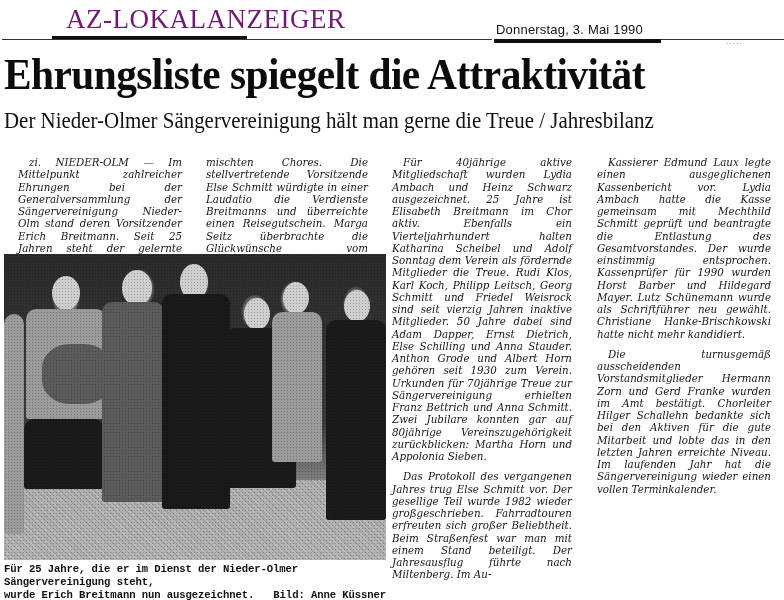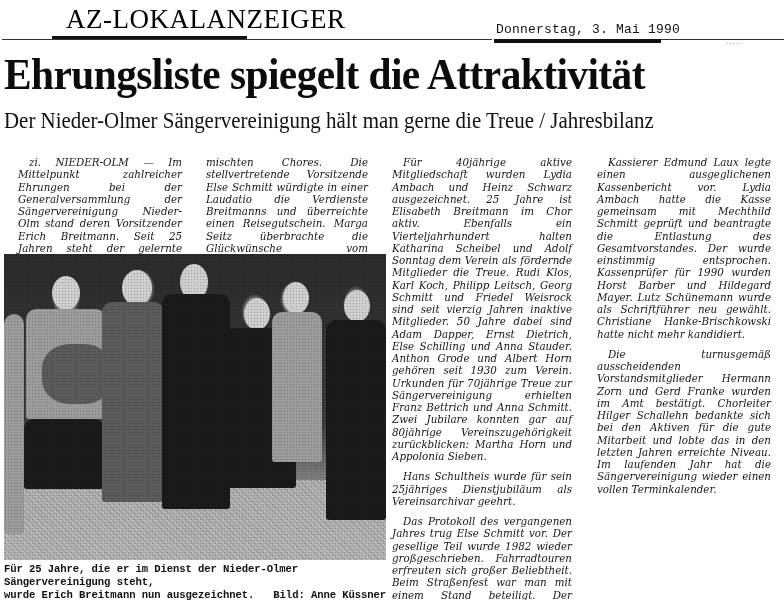--- a/index.html
+++ b/index.html
@@ -15,21 +15,21 @@
       color: #111;
       font-family: "DejaVu Serif", serif;
     }
     .masthead {
       position: absolute;
       left: 66px;
       top: 4px;
       font-family: "Liberation Serif", serif;
       font-size: 27px;
       letter-spacing: 0.5px;
-      color: #000000;
+      color: #701a75;
       line-height: 30px;
     }
     .masthead-underline {
       position: absolute;
       left: 52px;
       top: 36px;
       width: 195px;
       height: 3px;
       background: #111;
     }
@@ -46,21 +46,21 @@
       left: 660px;
       top: 39px;
       width: 124px;
       height: 1px;
       background: #333;
     }
     .dateline {
       position: absolute;
       left: 496px;
       top: 22px;
-      font-family: Liberation Mono, monospace;
+      font-family: Liberation Sans, sans-serif;
       font-size: 13px;
       color: #111;
       line-height: 16px;
     }
     .dateline-underline {
       position: absolute;
       left: 494px;
       top: 39px;
       width: 167px;
       height: 4px;
@@ -200,21 +200,20 @@
   <div class="col col1">
     <p>zi. NIEDER-OLM — Im Mittelpunkt zahlreicher Ehrungen bei der Generalversammlung der Sängervereinigung Nieder-Olm stand deren Vorsitzender Erich Breitmann. Seit 25 Jahren steht der gelernte Orgelbaumeister an der Spitze des ge-</p>
   </div>
 
   <div class="col col2">
     <p style="text-indent:0">mischten Chores. Die stellvertretende Vorsitzende Else Schmitt würdigte in einer Laudatio die Verdienste Breitmanns und überreichte einen Reisegutschein. Marga Seitz überbrachte die Glückwünsche vom Sängerbund Rheinland-Pfalz, dessen</p>
   </div>
 
   <div class="col col3">
     <p>Für 40jährige aktive Mitgliedschaft wurden Lydia Ambach und Heinz Schwarz ausgezeichnet. 25 Jahre ist Elisabeth Breitmann im Chor aktiv. Ebenfalls ein Vierteljahrhundert halten Katharina Scheibel und Adolf Sonntag dem Verein als fördernde Mitglieder die Treue. Rudi Klos, Karl Koch, Philipp Leitsch, Georg Schmitt und Friedel Weisrock sind seit vierzig Jahren inaktive Mitglieder. 50 Jahre dabei sind Adam Dapper, Ernst Dietrich, Else Schilling und Anna Stauder. Anthon Grode und Albert Horn gehören seit 1930 zum Verein. Urkunden für 70jährige Treue zur Sängervereinigung erhielten Franz Bettrich und Anna Schmitt. Zwei Jubilare konnten gar auf 80jährige Vereinszugehörigkeit zurückblicken: Martha Horn und Appolonia Sieben.</p>
-    <p>Hans Schultheis wurde für sein 25jähriges Dienstjubiläum als Vereinsarchivar geehrt.</p>
     <p>Das Protokoll des vergangenen Jahres trug Else Schmitt vor. Der gesellige Teil wurde 1982 wieder großgeschrieben. Fahrradtouren erfreuten sich großer Beliebtheit. Beim Straßenfest war man mit einem Stand beteiligt. Der Jahresausflug führte nach Miltenberg. Im Au-</p>
   </div>
 
   <div class="col col4">
     <p>Kassierer Edmund Laux legte einen ausgeglichenen Kassenbericht vor. Lydia Ambach hatte die Kasse gemeinsam mit Mechthild Schmitt geprüft und beantragte die Entlastung des Gesamtvorstandes. Der wurde einstimmig entsprochen. Kassenprüfer für 1990 wurden Horst Barber und Hildegard Mayer. Lutz Schünemann wurde als Schriftführer neu gewählt. Christiane Hanke-Brischkowski hatte nicht mehr kandidiert.</p>
     <p>Die turnusgemäß ausscheidenden Vorstandsmitglieder Hermann Zorn und Gerd Franke wurden im Amt bestätigt. Chorleiter Hilger Schallehn bedankte sich bei den Aktiven für die gute Mitarbeit und lobte das in den letzten Jahren erreichte Niveau. Im laufenden Jahr hat die Sängervereinigung wieder einen vollen Terminkalender.</p>
   </div>
 
   <div class="photo" title="Group photo of choir members honoring Erich Breitmann">
     <div class="floor"></div>

